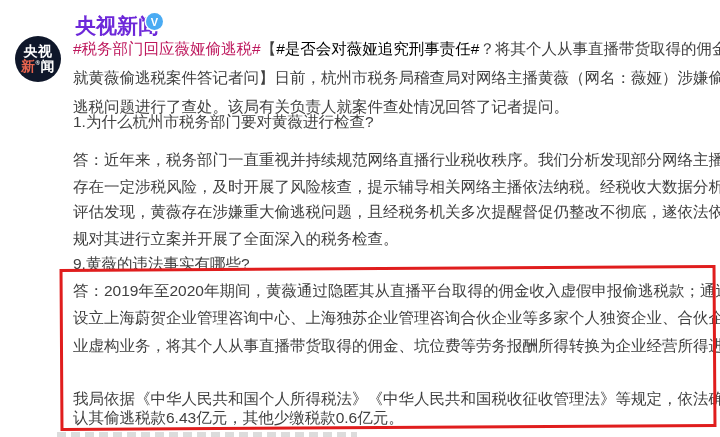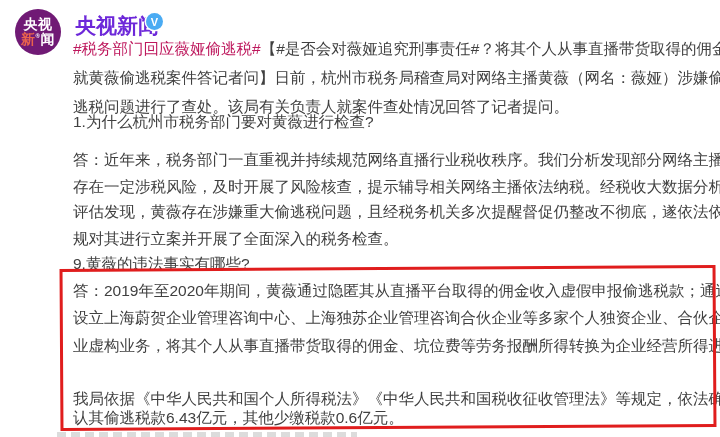--- a/index.html
+++ b/index.html
@@ -92,30 +92,30 @@
       transparent 9px, transparent 14px
     );
     opacity: 0.65;
   }
 </style>
 </head>
 <body>
 
 <div id="screen">
 
-  <div class="avatar" style="background: #701a75;">
+  <div class="avatar" style="background: #0f172a; margin-top: 27px;">
     <span class="row">央视</span>
     <span class="row"><span class="accent" style="color: rgb(232, 99, 77);">新</span><span class="reg">®</span><span>闻</span></span>
   </div>
 
   <div class="screen-name">央视新闻</div>
 
   <div class="v-badge" style="background: rgb(74, 171, 243);">V</div>
 
-  <div class="tline" style="top:39px"><span class="link" style="color: #be185d;">#税务部门回应薇娅偷逃税#</span><span>【</span><span class="link" style="color: #404040; text-align: right;">#是否会对薇娅追究刑事责任#</span><span>？将其个人从事直播带货取得的佣金</span></div>
+  <div class="tline" style="top:39px"><span class="link" style="color: #be185d;">#税务部门回应薇娅偷逃税#</span><span>【</span><span class="link" style="color: #000000; text-align: right;">#是否会对薇娅追究刑事责任#</span><span>？将其个人从事直播带货取得的佣金</span></div>
 
   <div class="tline" style="top:68px">就黄薇偷逃税案件答记者问】日前，杭州市税务局稽查局对网络主播黄薇（网名：薇娅）涉嫌偷</div>
   <div class="tline" style="top:97px">逃税问题进行了查处。该局有关负责人就案件查处情况回答了记者提问。</div>
   <div class="tline" style="top:112px">1.为什么杭州市税务部门要对黄薇进行检查?</div>
   <div class="tline" style="top:150px">答：近年来，税务部门一直重视并持续规范网络直播行业税收秩序。我们分析发现部分网络主播</div>
   <div class="tline" style="top:177px">存在一定涉税风险，及时开展了风险核查，提示辅导相关网络主播依法纳税。经税收大数据分析</div>
   <div class="tline" style="top:202px">评估发现，黄薇存在涉嫌重大偷逃税问题，且经税务机关多次提醒督促仍整改不彻底，遂依法依</div>
   <div class="tline" style="top:229px">规对其进行立案并开展了全面深入的税务检查。</div>
   <div class="tline" style="top:254px">9.黄薇的违法事实有哪些?</div>
   <div class="tline" style="top:281px">答：2019年至2020年期间，黄薇通过隐匿其从直播平台取得的佣金收入虚假申报偷逃税款；通过</div>

